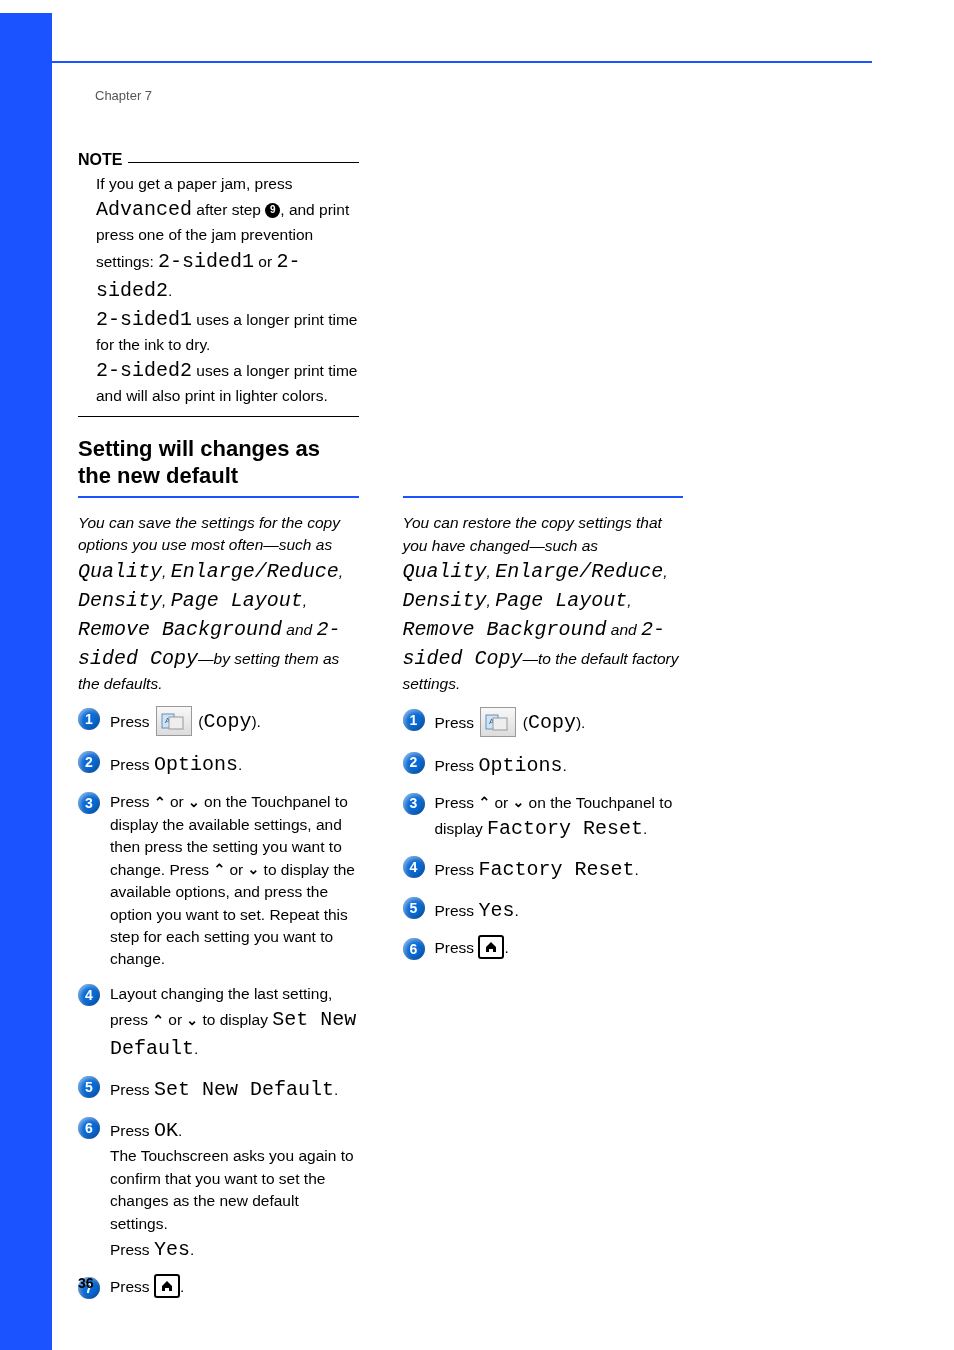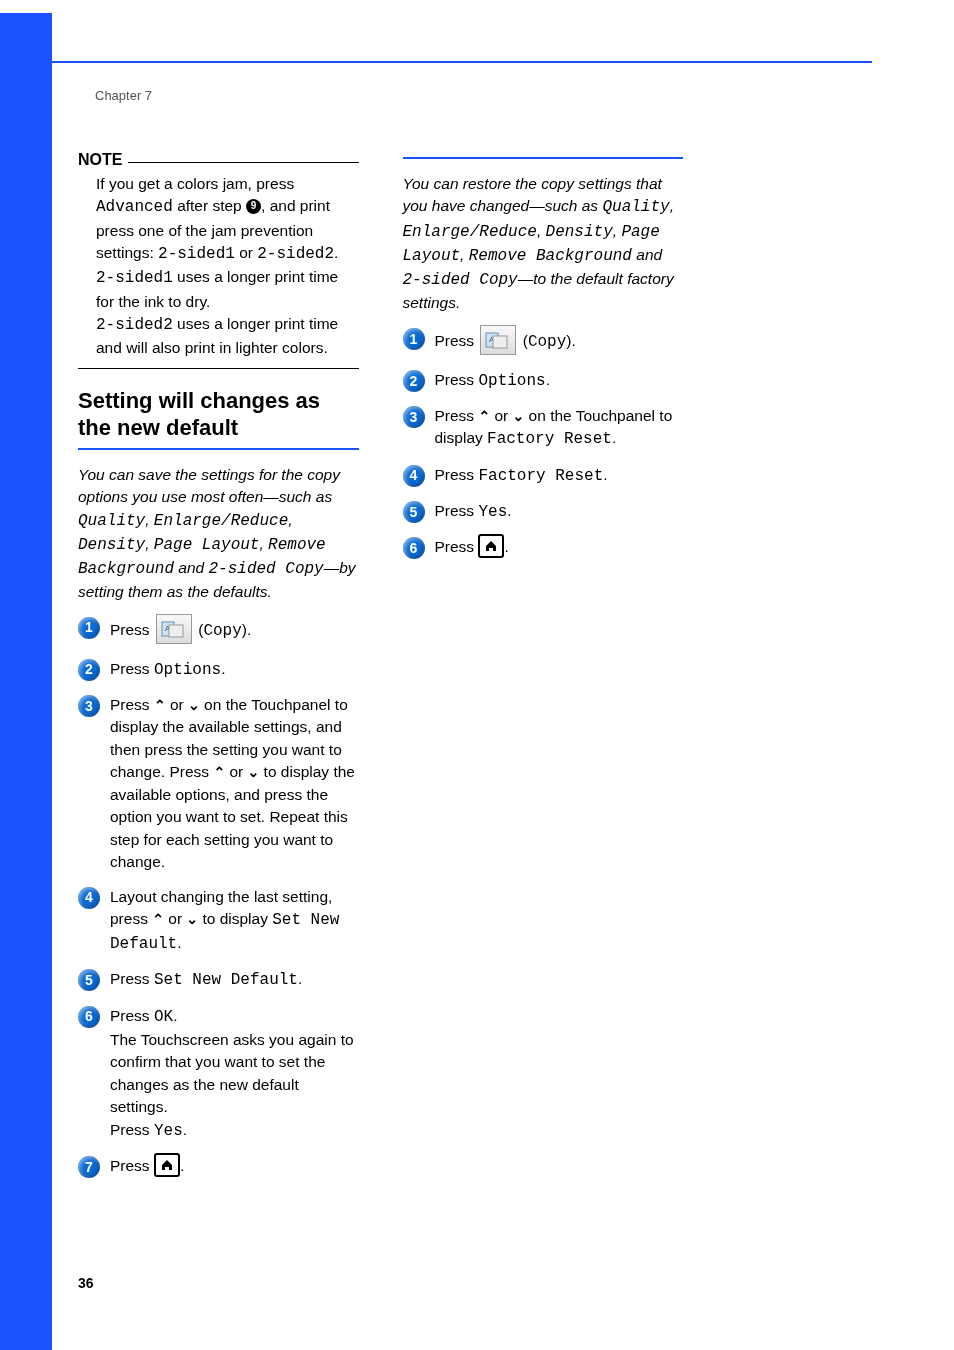--- a/index.html
+++ b/index.html
@@ -35,20 +35,21 @@
     left: 95px; top: 75px;
     font-size: 13px;
     color: #555;
   }
   .content {
     position: absolute;
     left: 78px; top: 138px;
     right: 82px;
     display: flex;
     gap: 44px;
+    align-items: center;
   }
   .col {
     flex: 1;
     min-width: 0;
   }
   .note-label {
     font-weight: bold;
     font-size: 16px;
   }
   .note-rule {
@@ -68,21 +69,21 @@
     margin-left: 18px;
     line-height: 1.45;
   }
   .note-end {
     height: 1px;
     background: #000;
     margin: 8px 0 18px 0;
   }
   .mono {
     font-family: "Courier New", monospace;
-    font-size: 16px;
+    font-size: 20px;
   }
   .heading {
     font-size: 22px;
     font-weight: bold;
     line-height: 1.25;
     margin: 12px 0 4px 0;
   }
   .heading-rule {
     height: 2px;
     background: #1a53ff;
@@ -188,21 +189,21 @@
 
   <div class="content">
 
     <div class="col">
 
       <div class="note-rule">
         <span class="note-label">NOTE</span>
         <span class="line"></span>
       </div>
       <div class="note-body">
-        <span>If you get a colors jam, press </span><span class="mono">Advanced</span>
+        <span>If you get a paper jam, press </span><span class="mono">Advanced</span>
         <span>after step </span><span class="numball-small">9</span><span>, and print press one of the jam prevention settings: </span><span class="mono">2-sided1</span><span> or </span><span class="mono">2-sided2</span><span>.</span><br>
         <span class="mono">2-sided1</span><span> uses a longer print time for the ink to dry.</span><br>
         <span class="mono">2-sided2</span><span> uses a longer print time and will also print in lighter colors.</span>
       </div>
       <div class="note-end"></div>
 
       <div class="heading">Setting will changes as the new default</div>
       <div class="heading-rule"></div>
 
       <p class="body">

